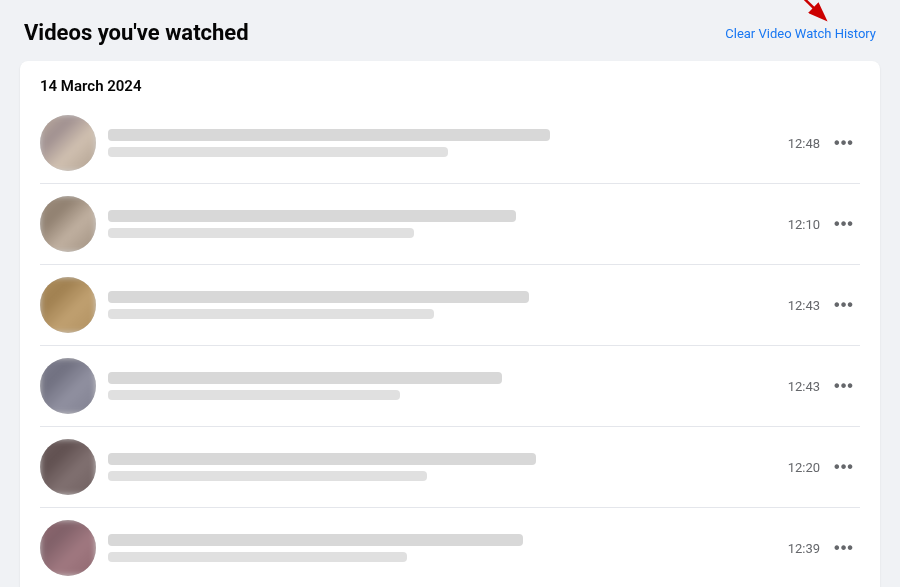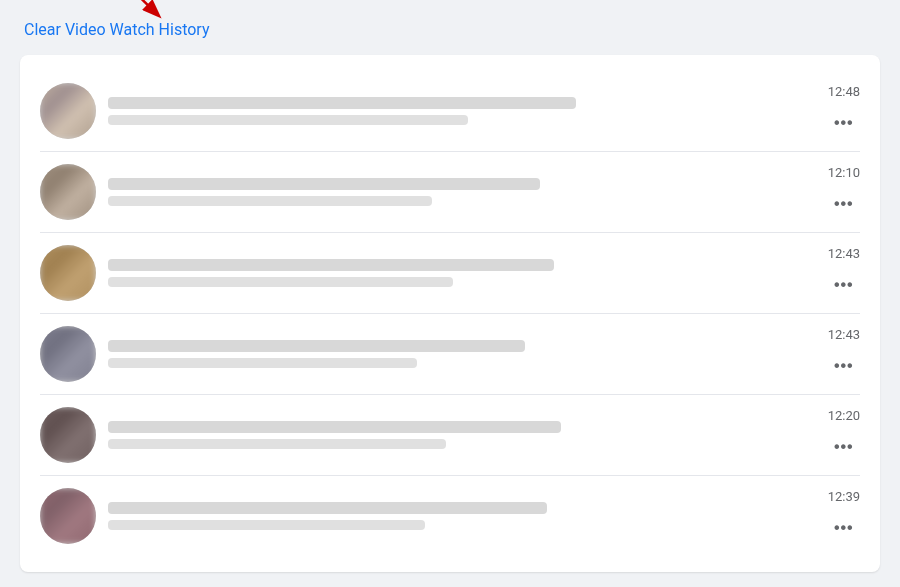--- a/index.html
+++ b/index.html
@@ -26,21 +26,21 @@
       padding: 0 4px;
     }
 
     .page-title {
       font-size: 22px;
       font-weight: 700;
       color: #050505;
     }
 
     .clear-history-link {
-      font-size: 16px;
+      font-size: 13px;
       color: #1877f2;
       text-decoration: none;
       cursor: pointer;
       position: relative;
     }
 
     
     .arrow-annotation {
       position: absolute;
       top: -55px;
@@ -135,21 +135,20 @@
       background: #e0e0e0;
       width: 60%;
     }
 
     .video-meta {
       display: flex;
       align-items: center;
       gap: 8px;
       margin-left: auto;
       flex-shrink: 0;
-      flex-direction: column;
     }
 
     .video-time {
       font-size: 13px;
       color: #65676b;
     }
 
     .more-options-btn {
       background: none;
       border: none;
@@ -168,37 +167,39 @@
     }
 
     .header-right {
       position: relative;
     }
   </style>
 </head>
 <body>
 
 <div class="page-header">
+  <h1 class="page-title">Videos you've watched</h1>
 
   <div class="header-right">
     
     <svg class="arrow-annotation" viewBox="0 0 80 60" xmlns="http://www.w3.org/2000/svg">
       <defs>
         <marker id="arrowhead" markerWidth="8" markerHeight="6" refX="6" refY="3" orient="auto">
           <polygon points="0 0, 8 3, 0 6" fill="#cc0000"></polygon>
         </marker>
       </defs>
       <line x1="15" y1="8" x2="58" y2="50" stroke="#cc0000" stroke-width="2.5" marker-end="url(#arrowhead)"></line>
     </svg>
 
     <a class="clear-history-link">Clear Video Watch History</a>
   </div>
 </div>
 
 <div class="content-card">
+  <div class="date-header">14 March 2024</div>
 
   <ul class="video-list" id="video-list">
   <li class="video-item">
       <div class="video-thumbnail">
         <div class="thumbnail-blur thumbnail-blur"></div>
       </div>
       <div class="video-info">
         <div class="video-title-blur" style="width:65%"></div>
         <div class="video-sub-blur" style="width:50%"></div>
       </div>

